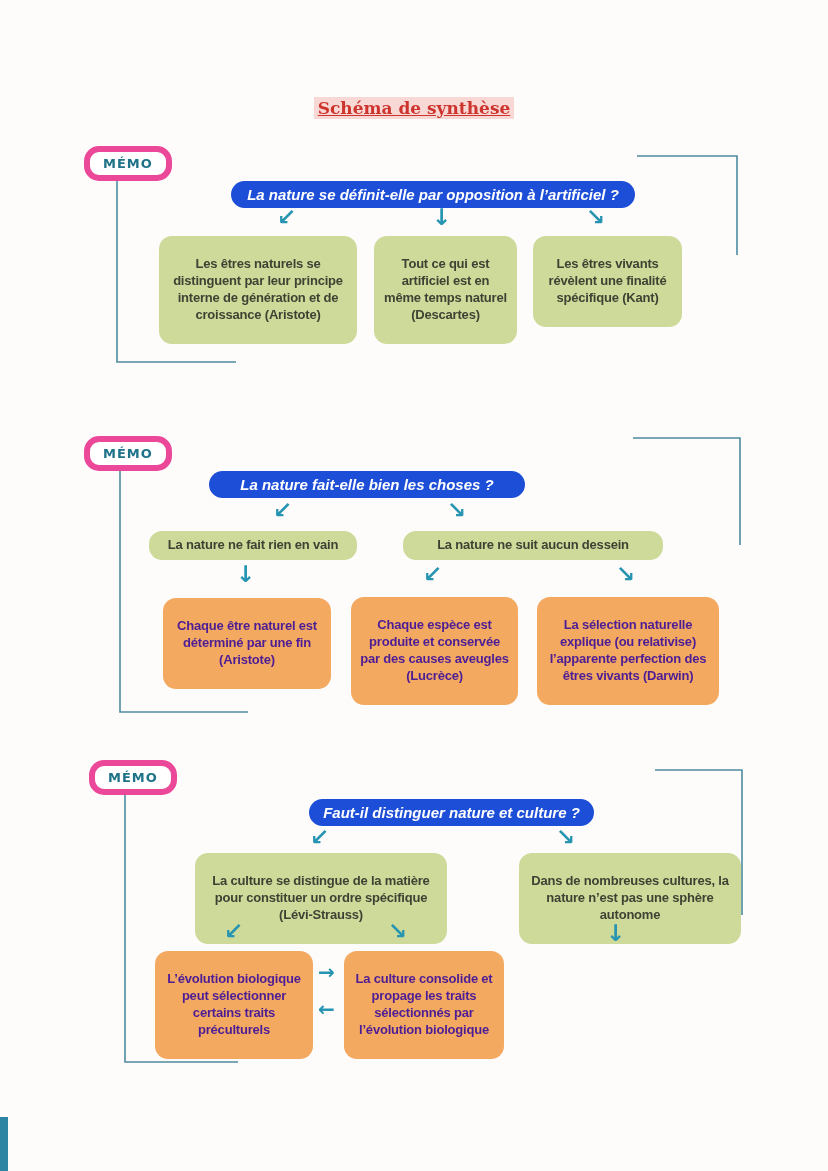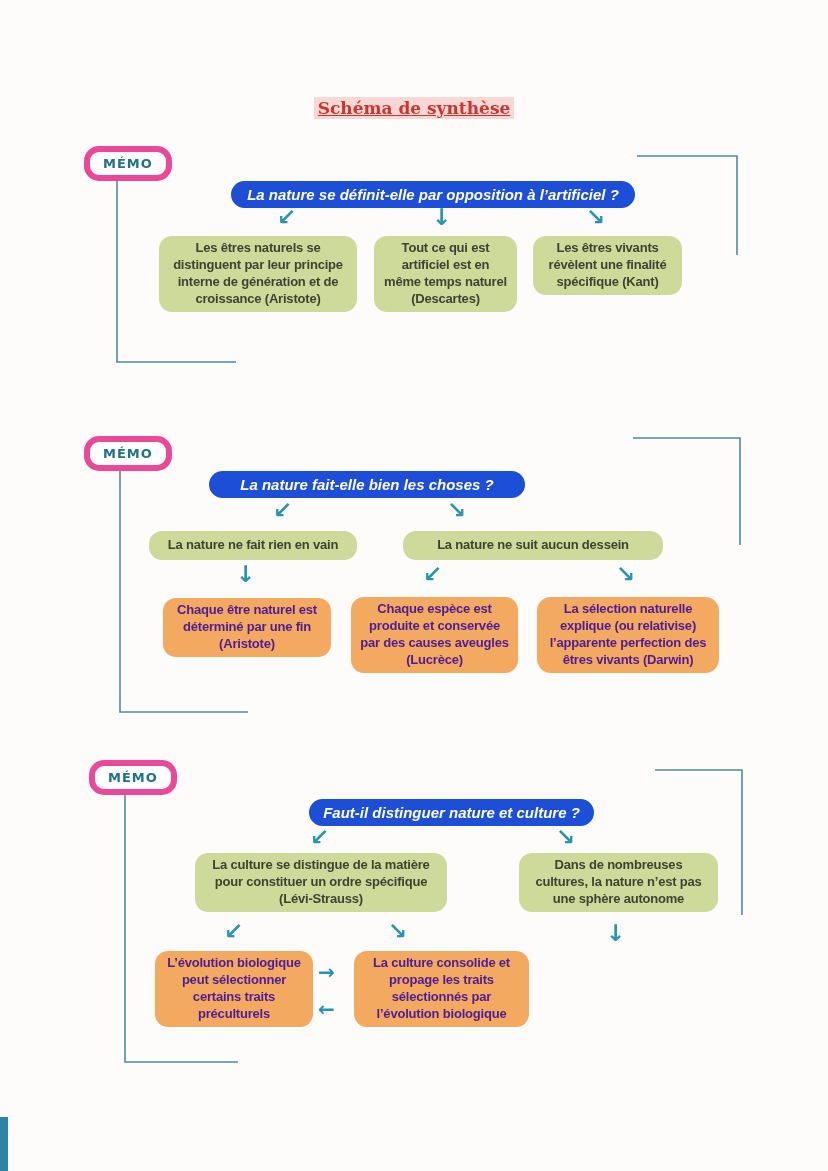--- a/index.html
+++ b/index.html
@@ -46,21 +46,21 @@
     box-sizing:border-box;
   }
   .box{
     position:absolute;
     border-radius:13px;
     text-align:center;
     font-weight:700;
     font-size:13px;
     line-height:1.3;
     letter-spacing:-0.2px;
-    padding:4px 8px;
+    padding:20px 8px;
     box-sizing:border-box;
   }
   .gbox{background:#cdda9a;color:#3e4233;}
   .obox{background:#f4a961;color:#4c1d95;}
   .pill{padding:6px 6px;}
   .arrow{
     position:absolute;
     color:#2795b1;
     font-weight:700;
     font-size:23px;
@@ -115,37 +115,37 @@
 
   <div class="box gbox pill" style="left:149px;top:531px;width:208px;">La nature ne fait rien en vain</div>
   <div class="box gbox pill" style="left:403px;top:531px;width:260px;">La nature ne suit aucun dessein</div>
 
   <span class="arrow" style="left:236px;top:563px;">↓</span>
   <span class="arrow" style="left:423px;top:563px;">↙</span>
   <span class="arrow" style="left:616px;top:563px;">↘</span>
 
   <div class="box obox" style="left:163px;top:598px;width:168px;">Chaque être naturel est déterminé par une fin (Aristote)</div>
   <div class="box obox" style="left:351px;top:597px;width:167px;">Chaque espèce est produite et conservée par des causes aveugles (Lucrèce)</div>
-  <div class="box obox" style="left:537px;top:597px;width:182px;border-radius:14px;">La sélection naturelle explique (ou relativise) l’apparente perfection des êtres vivants (Darwin)</div>
+  <div class="box obox" style="left:537px;top:597px;width:182px;">La sélection naturelle explique (ou relativise) l’apparente perfection des êtres vivants (Darwin)</div>
 
   <div class="memo" style="left:89px;top:760px;">MÉMO</div>
 
   <div class="banner" style="left:309px;top:799px;width:285px;">Faut-il distinguer nature et culture ?</div>
 
   <span class="arrow" style="left:310px;top:826px;">↙</span>
   <span class="arrow" style="left:556px;top:826px;">↘</span>
 
   <div class="box gbox" style="left:195px;top:853px;width:252px;">La culture se distingue de la matière pour constituer un ordre spécifique (Lévi-Strauss)</div>
-  <div class="box gbox" style="left:519px;top:853px;width:199px;">Dans de nombreuses cultures, la nature n’est pas une sphère autonome</div>
+  <div class="box gbox" style="left:519px;top:853px;width:222px;">Dans de nombreuses cultures, la nature n’est pas une sphère autonome</div>
 
   <span class="arrow" style="left:224px;top:920px;">↙</span>
   <span class="arrow" style="left:388px;top:920px;">↘</span>
   <span class="arrow" style="left:606px;top:922px;">↓</span>
 
   <div class="box obox" style="left:155px;top:951px;width:158px;">L’évolution biologique peut sélectionner certains traits préculturels</div>
-  <div class="box obox" style="left:344px;top:951px;width:175px;margin-left:10px;">La culture consolide et propage les traits sélectionnés par l’évolution biologique</div>
+  <div class="box obox" style="left:344px;top:951px;width:160px;">La culture consolide et propage les traits sélectionnés par l’évolution biologique</div>
 
   <span class="arrow small" style="left:318px;top:962px;">→</span>
   <span class="arrow small" style="left:318px;top:999px;">←</span>
 
   <div class="accent-bar"></div>
 
 </div>
 
 </body></html>

